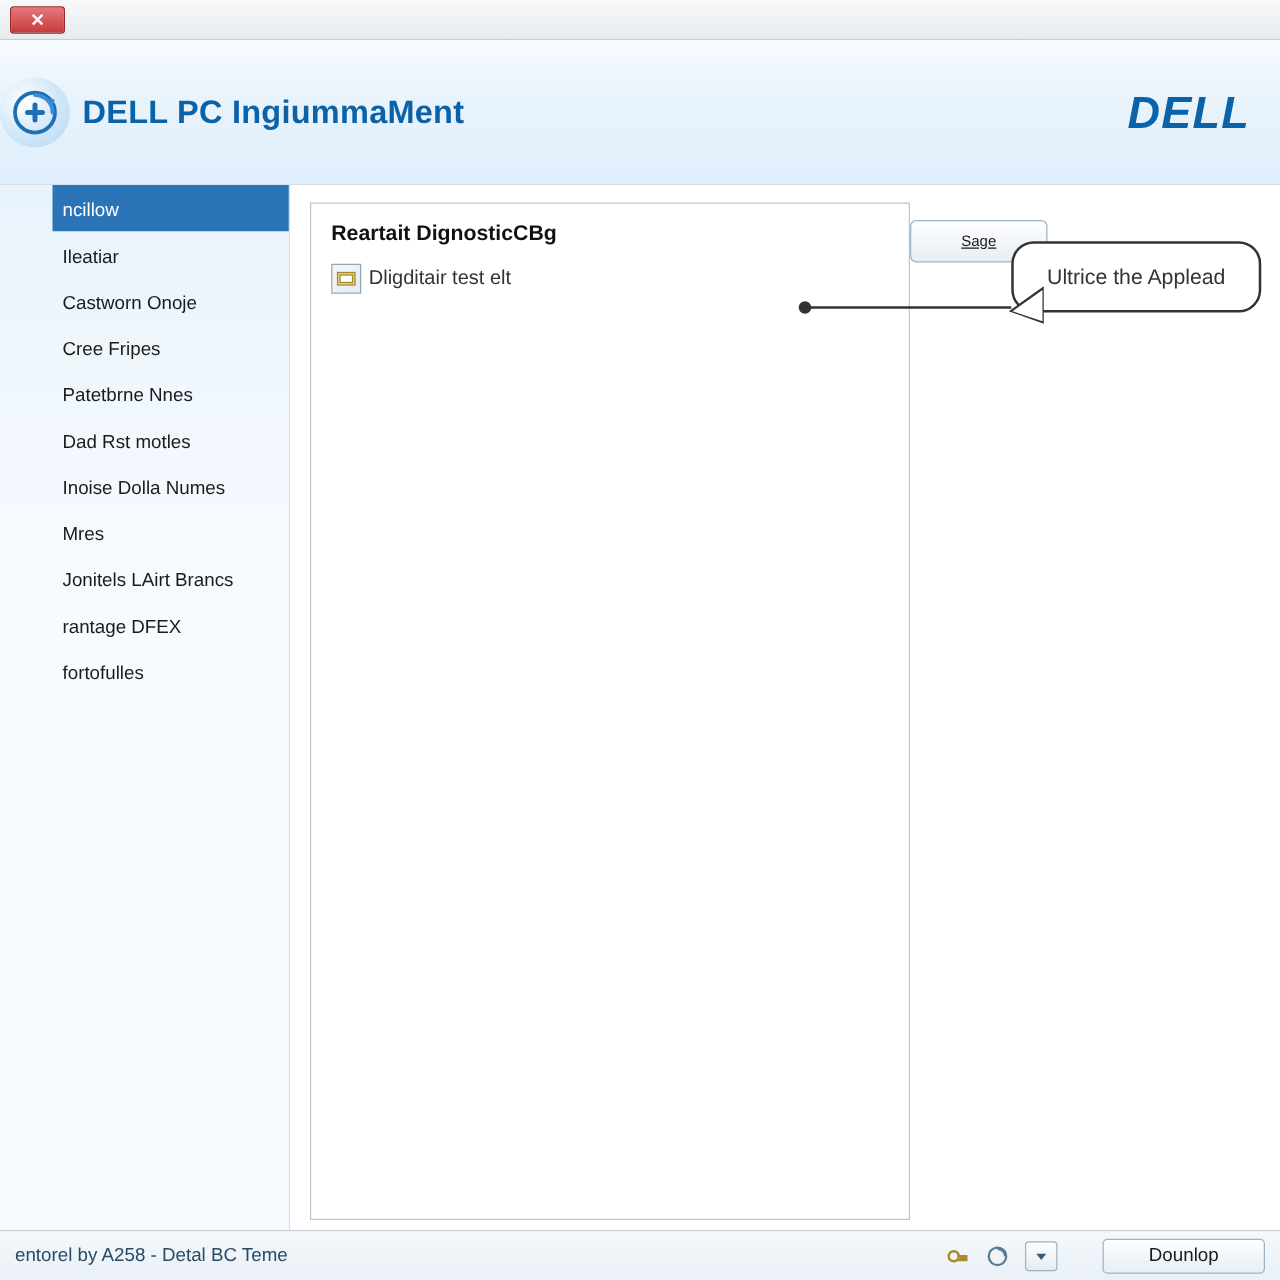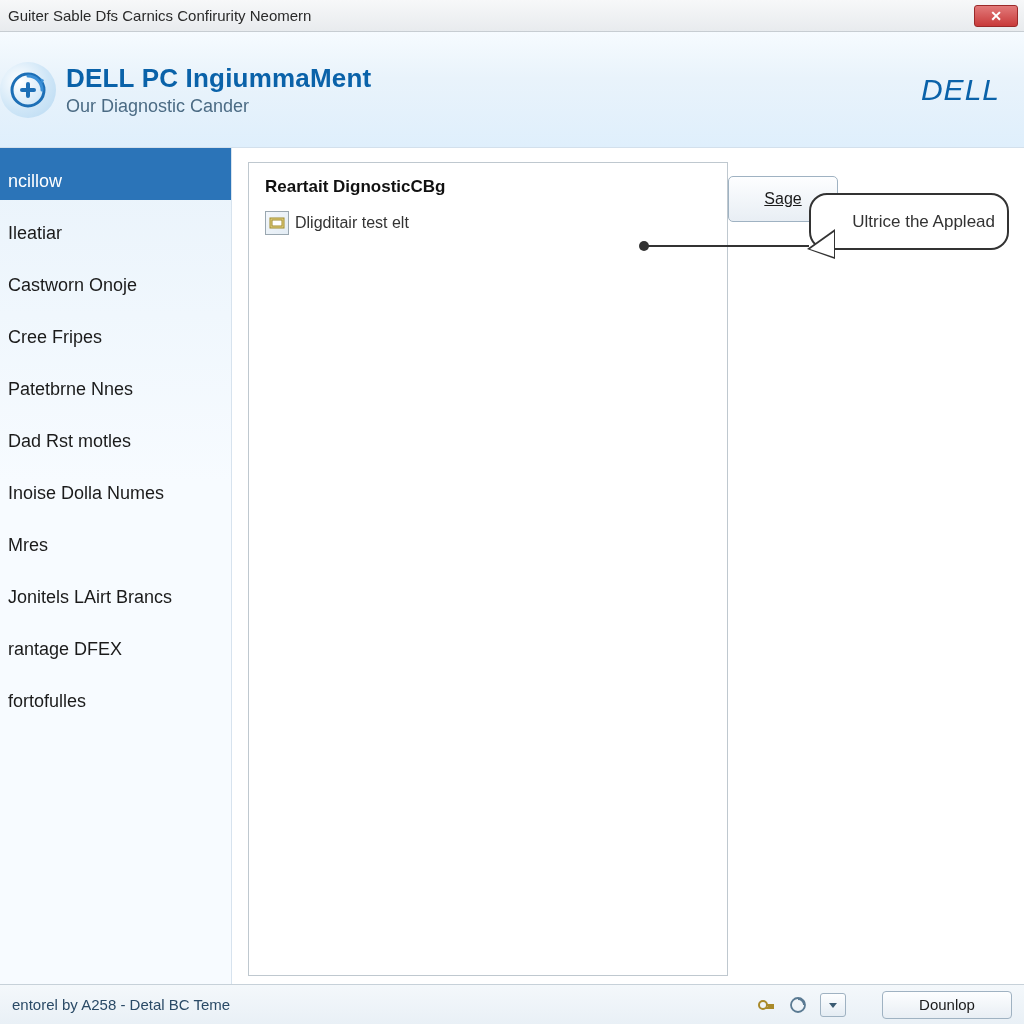--- a/index.html
+++ b/index.html
@@ -42,40 +42,41 @@
   border-radius: 50%;
   background: radial-gradient(circle at 35% 35%, #ffffff, #cfe6f7 55%, #b7d9f2);
   display:flex; align-items:center; justify-content:center;
   margin-right: 10px;
   position: relative;
 }
 .banner .appicon svg { width: 40px; height: 40px; }
 .banner .titles { flex:1; }
 .banner .app-title { font-size: 26px; color: #0a62a9; font-weight: 600; letter-spacing: .2px;}
 .banner .app-sub { font-size: 18px; color: #4b6b84; margin-top: 2px;}
-.dell-logo { font-size: 30px; font-weight: 400; font-style: italic; color: #0a62a9; letter-spacing: 1px;}
+.dell-logo { font-size: 36px; font-weight: 700; font-style: italic; color: #0a62a9; letter-spacing: 1px;}
 
 
 .body {
   display:flex;
   height: calc(1024px - 32px - 116px - 40px);
 }
 .sidebar {
   width: 232px;
   background: linear-gradient(to bottom, #e9f3fb, #f7fbff 40%);
   border-right: 1px solid #d7e3ee;
   padding-top: 0;
 }
 .sidebar .nav-item {
-  padding: 23px 10px 8px 8px;
-  font-size: 18px;
+  padding: 12px 10px 8px 8px;
+  font-size: 15px;
   color: #1b1b1b;
   cursor: pointer;
   white-space: nowrap;
   overflow: hidden;
+  margin-left: 42px;
 }
 .sidebar .nav-item.selected {
   background: #2b74b8;
   color: #fff;
 }
 
 
 .main {
   flex:1;
   padding: 14px 16px 8px 16px;
@@ -116,21 +117,21 @@
   top: 30px;
   left: 560px;
   width: 200px;
   font-size: 17px;
   color: #333;
 }
 .bubble {
   border: 2px solid #333;
   border-radius: 18px;
   padding: 16px 12px;
-  text-align: right;
+  text-align: center;
   background: #fff;
   line-height: 1.25;
 }
 .callout-line {
   position: absolute;
   top: 52px;
   left: -164px;
   width: 164px;
   height: 2px;
   background: #333;
@@ -160,23 +161,23 @@
   border-bottom: 8px solid transparent;
   border-right: 24px solid #fff;
 }
 
 
 .actions { margin-top: 14px; }
 .btn {
   display:inline-flex;
   align-items:center; justify-content:center;
   min-width: 110px;
-  height: 46px;
+  height: 34px;
   padding: 0 22px;
-  font-size: 16px;
+  font-size: 12px;
   color: #1a1a1a;
   background: linear-gradient(to bottom,#fdfeff,#e8eef4);
   border: 1px solid #9fb2c2;
   border-radius: 5px;
   cursor: pointer;
   text-decoration: underline;
 }
 
 
 .statusbar {
@@ -216,39 +217,37 @@
   border: 1px solid #9fb2c2;
   border-radius: 4px;
   cursor:pointer;
   display:flex; align-items:center; justify-content:center;margin-left:24px;
 }
 </style>
 </head>
 <body>
 
 <div class="titlebar">
-  <span class="title">Guiter Sable Dfs Carnics Confirurity Neomern</span>
   <div class="closebtn">
     <span>✕</span>
   </div>
 </div>
 
 <div class="banner">
   <div class="appicon">
     <svg viewBox="0 0 40 40">
         <circle cx="20" cy="20" r="16" fill="none" stroke="#1d6fb6" stroke-width="3"></circle>
         <path d="M20 6 A14 14 0 0 1 34 20" fill="none" stroke="#3a8fd6" stroke-width="3" stroke-linecap="round"></path>
         <path d="M32 8 l4 2 -2 4 z" fill="#3a8fd6"></path>
         <line x1="14" y1="20" x2="26" y2="20" stroke="#1d6fb6" stroke-width="4" stroke-linecap="round"></line>
         <line x1="20" y1="14" x2="20" y2="26" stroke="#1d6fb6" stroke-width="4" stroke-linecap="round"></line>
       </svg>
   </div>
   <div class="titles">
     <div class="app-title">DELL PC IngiummaMent</div>
-    <div class="app-sub">Our Diagnostic Cander</div>
   </div>
   <div class="dell-logo">DELL</div>
 </div>
 
 <div class="body">
   <div class="sidebar" id="sidebar">
       <div class="nav-item selected"><span>ncillow</span></div>
       <div class="nav-item"><span>Ileatiar</span></div>
       <div class="nav-item"><span>Castworn Onoje</span></div>
       <div class="nav-item"><span>Cree Fripes</span></div>

